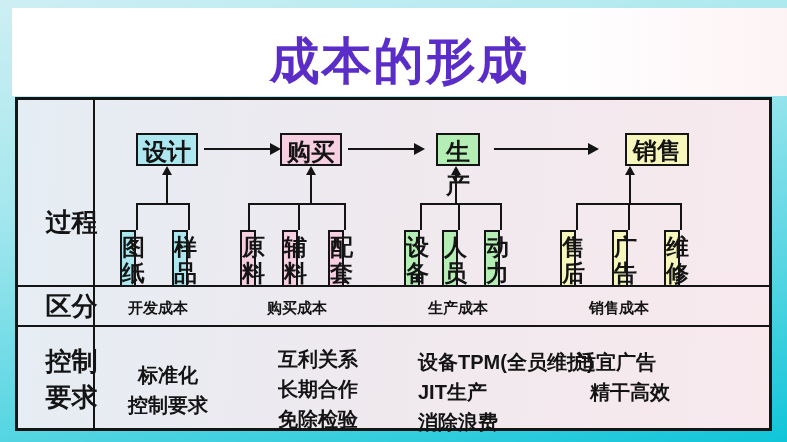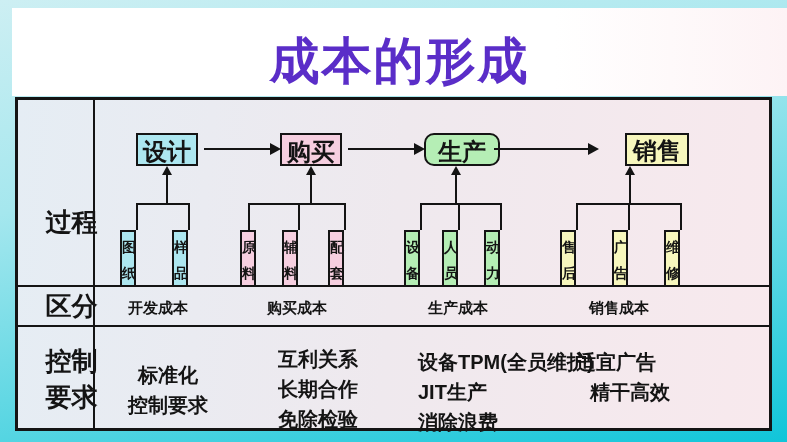--- a/index.html
+++ b/index.html
@@ -29,21 +29,21 @@
   .rl-process{top:105px;}
   .rl-category{top:189px;line-height:34px;}
   .rl-control{top:243px;}
   .rl-control .wrap{display:inline-block;width:56px;word-break:break-all;line-height:36px;}
   .mainbox{
     position:absolute;top:33px;height:33px;line-height:33px;text-align:center;
     border:2px solid #141414;font-size:24px;font-weight:bold;color:#141414;box-sizing:border-box;
   }
   .subbox{
     position:absolute;top:130px;width:16px;height:57px;box-sizing:border-box;
-    border:2px solid #141414;font-size:14px;font-weight:bold;color:#141414;
+    border:2px solid #141414;font-size:23px;font-weight:bold;color:#141414;
     word-break:break-all;line-height:26px;text-align:center;padding-top:2px;
   }
   .c-cyan{background:#ade7f0;}
   .c-pink{background:#f6cfe0;}
   .c-green{background:#b5eeb5;}
   .c-yellow{background:#f7f7bd;}
   .line{position:absolute;background:#141414;}
   .tri-up{position:absolute;width:0;height:0;
     border-left:5px solid transparent;border-right:5px solid transparent;
     border-bottom:9px solid #141414;}
@@ -68,21 +68,21 @@
   <div class="hdiv2"></div>
 
   <div class="rowlabel rl-process">过程</div>
   <div class="rowlabel rl-category">区分</div>
   <div class="rowlabel rl-control">
     <span class="wrap">控制要求</span>
   </div>
 
   <div class="mainbox c-cyan" style="left:118px;width:62px;">设计</div>
   <div class="mainbox c-pink" style="left:262px;width:62px;">购买</div>
-  <div class="mainbox c-green" style="left:406px;width:76px;border-radius:10px;">生产</div>
+  <div class="mainbox c-green" style="left:418px;width:44px;">生产</div>
   <div class="mainbox c-yellow" style="left:607px;width:64px;font-family:Liberation Serif, serif;">销售</div>
 
   <div class="line" style="left:186px;top:48px;width:66px;height:2px;"></div>
   <div class="tri-right" style="left:252px;top:43px;"></div>
   <div class="line" style="left:330px;top:48px;width:66px;height:2px;"></div>
   <div class="tri-right" style="left:396px;top:43px;"></div>
   <div class="line" style="left:476px;top:48px;width:94px;height:2px;"></div>
   <div class="tri-right" style="left:570px;top:43px;"></div>
 
   <div class="tri-up" style="left:144px;top:66px;"></div>

